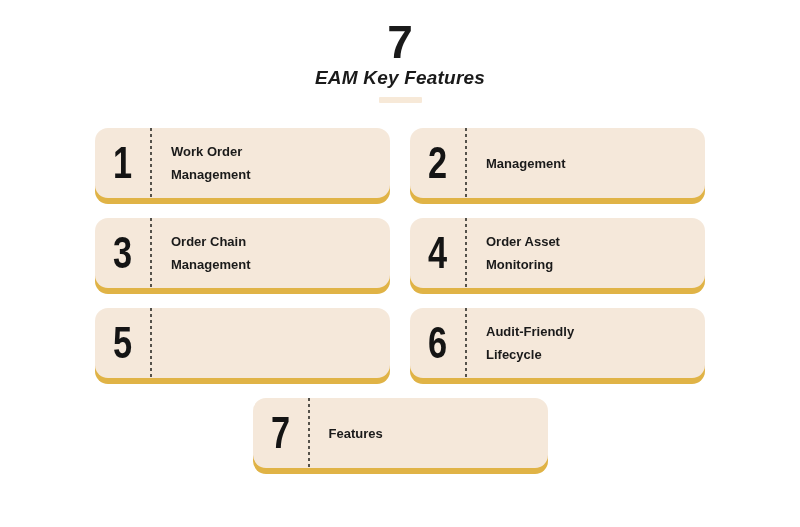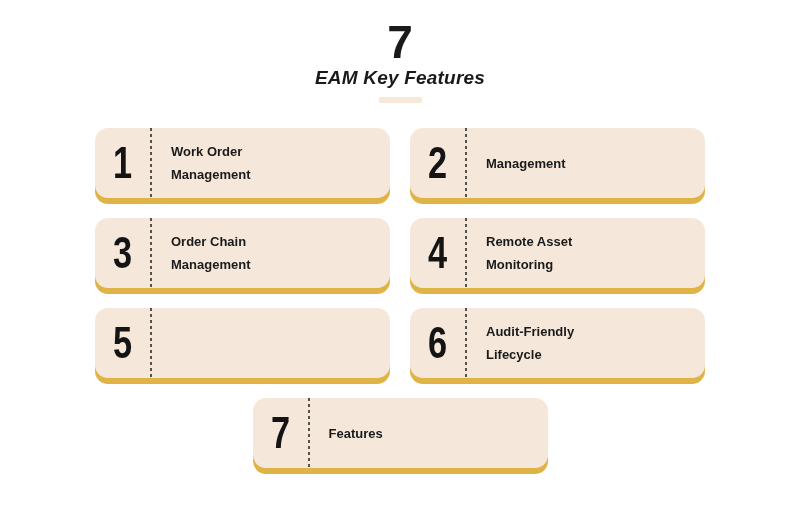--- a/index.html
+++ b/index.html
@@ -83,21 +83,21 @@
       <div class="label">
         <span>Order Chain</span>
         <span>Management</span>
       </div>
     </div>
 
     <div class="card">
       <div class="num">4</div>
       <div class="divider"></div>
       <div class="label">
-        <span>Remote Asset</span>
+        <span>Order Asset</span>
         <span>Monitoring</span>
       </div>
     </div>
 
     <div class="card">
       <div class="num">5</div>
       <div class="divider"></div>
     </div>
 
     <div class="card">

